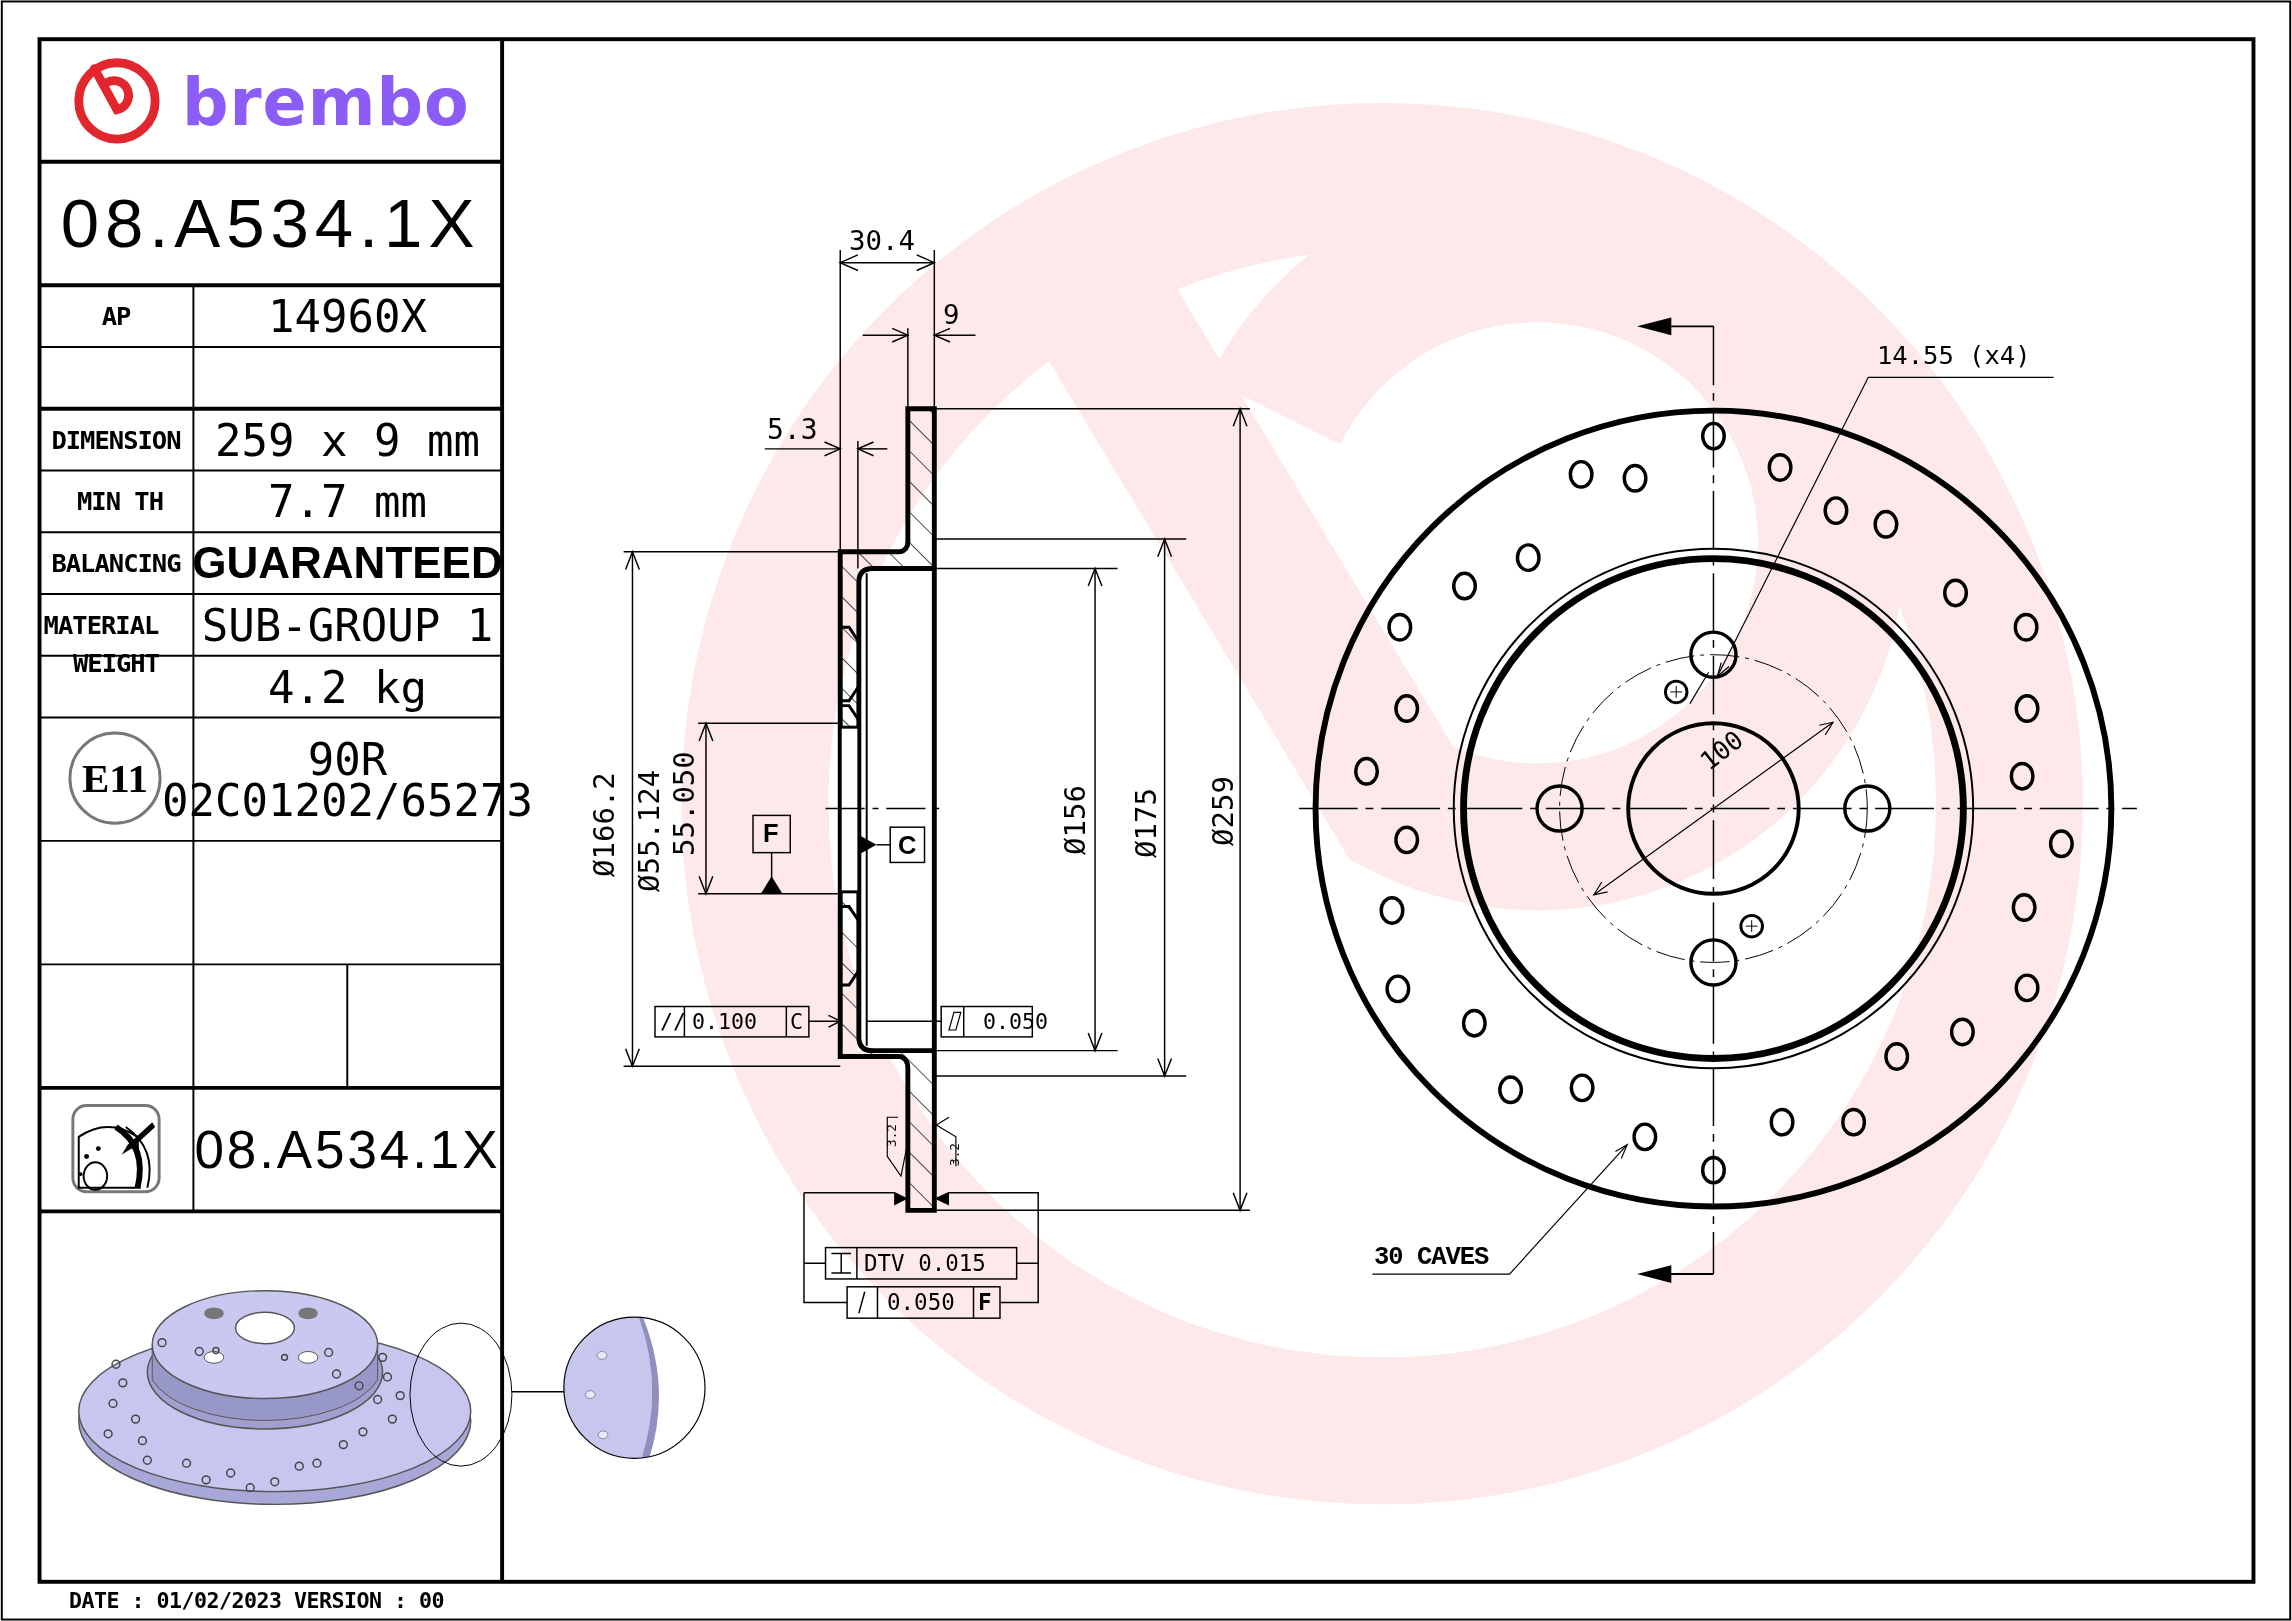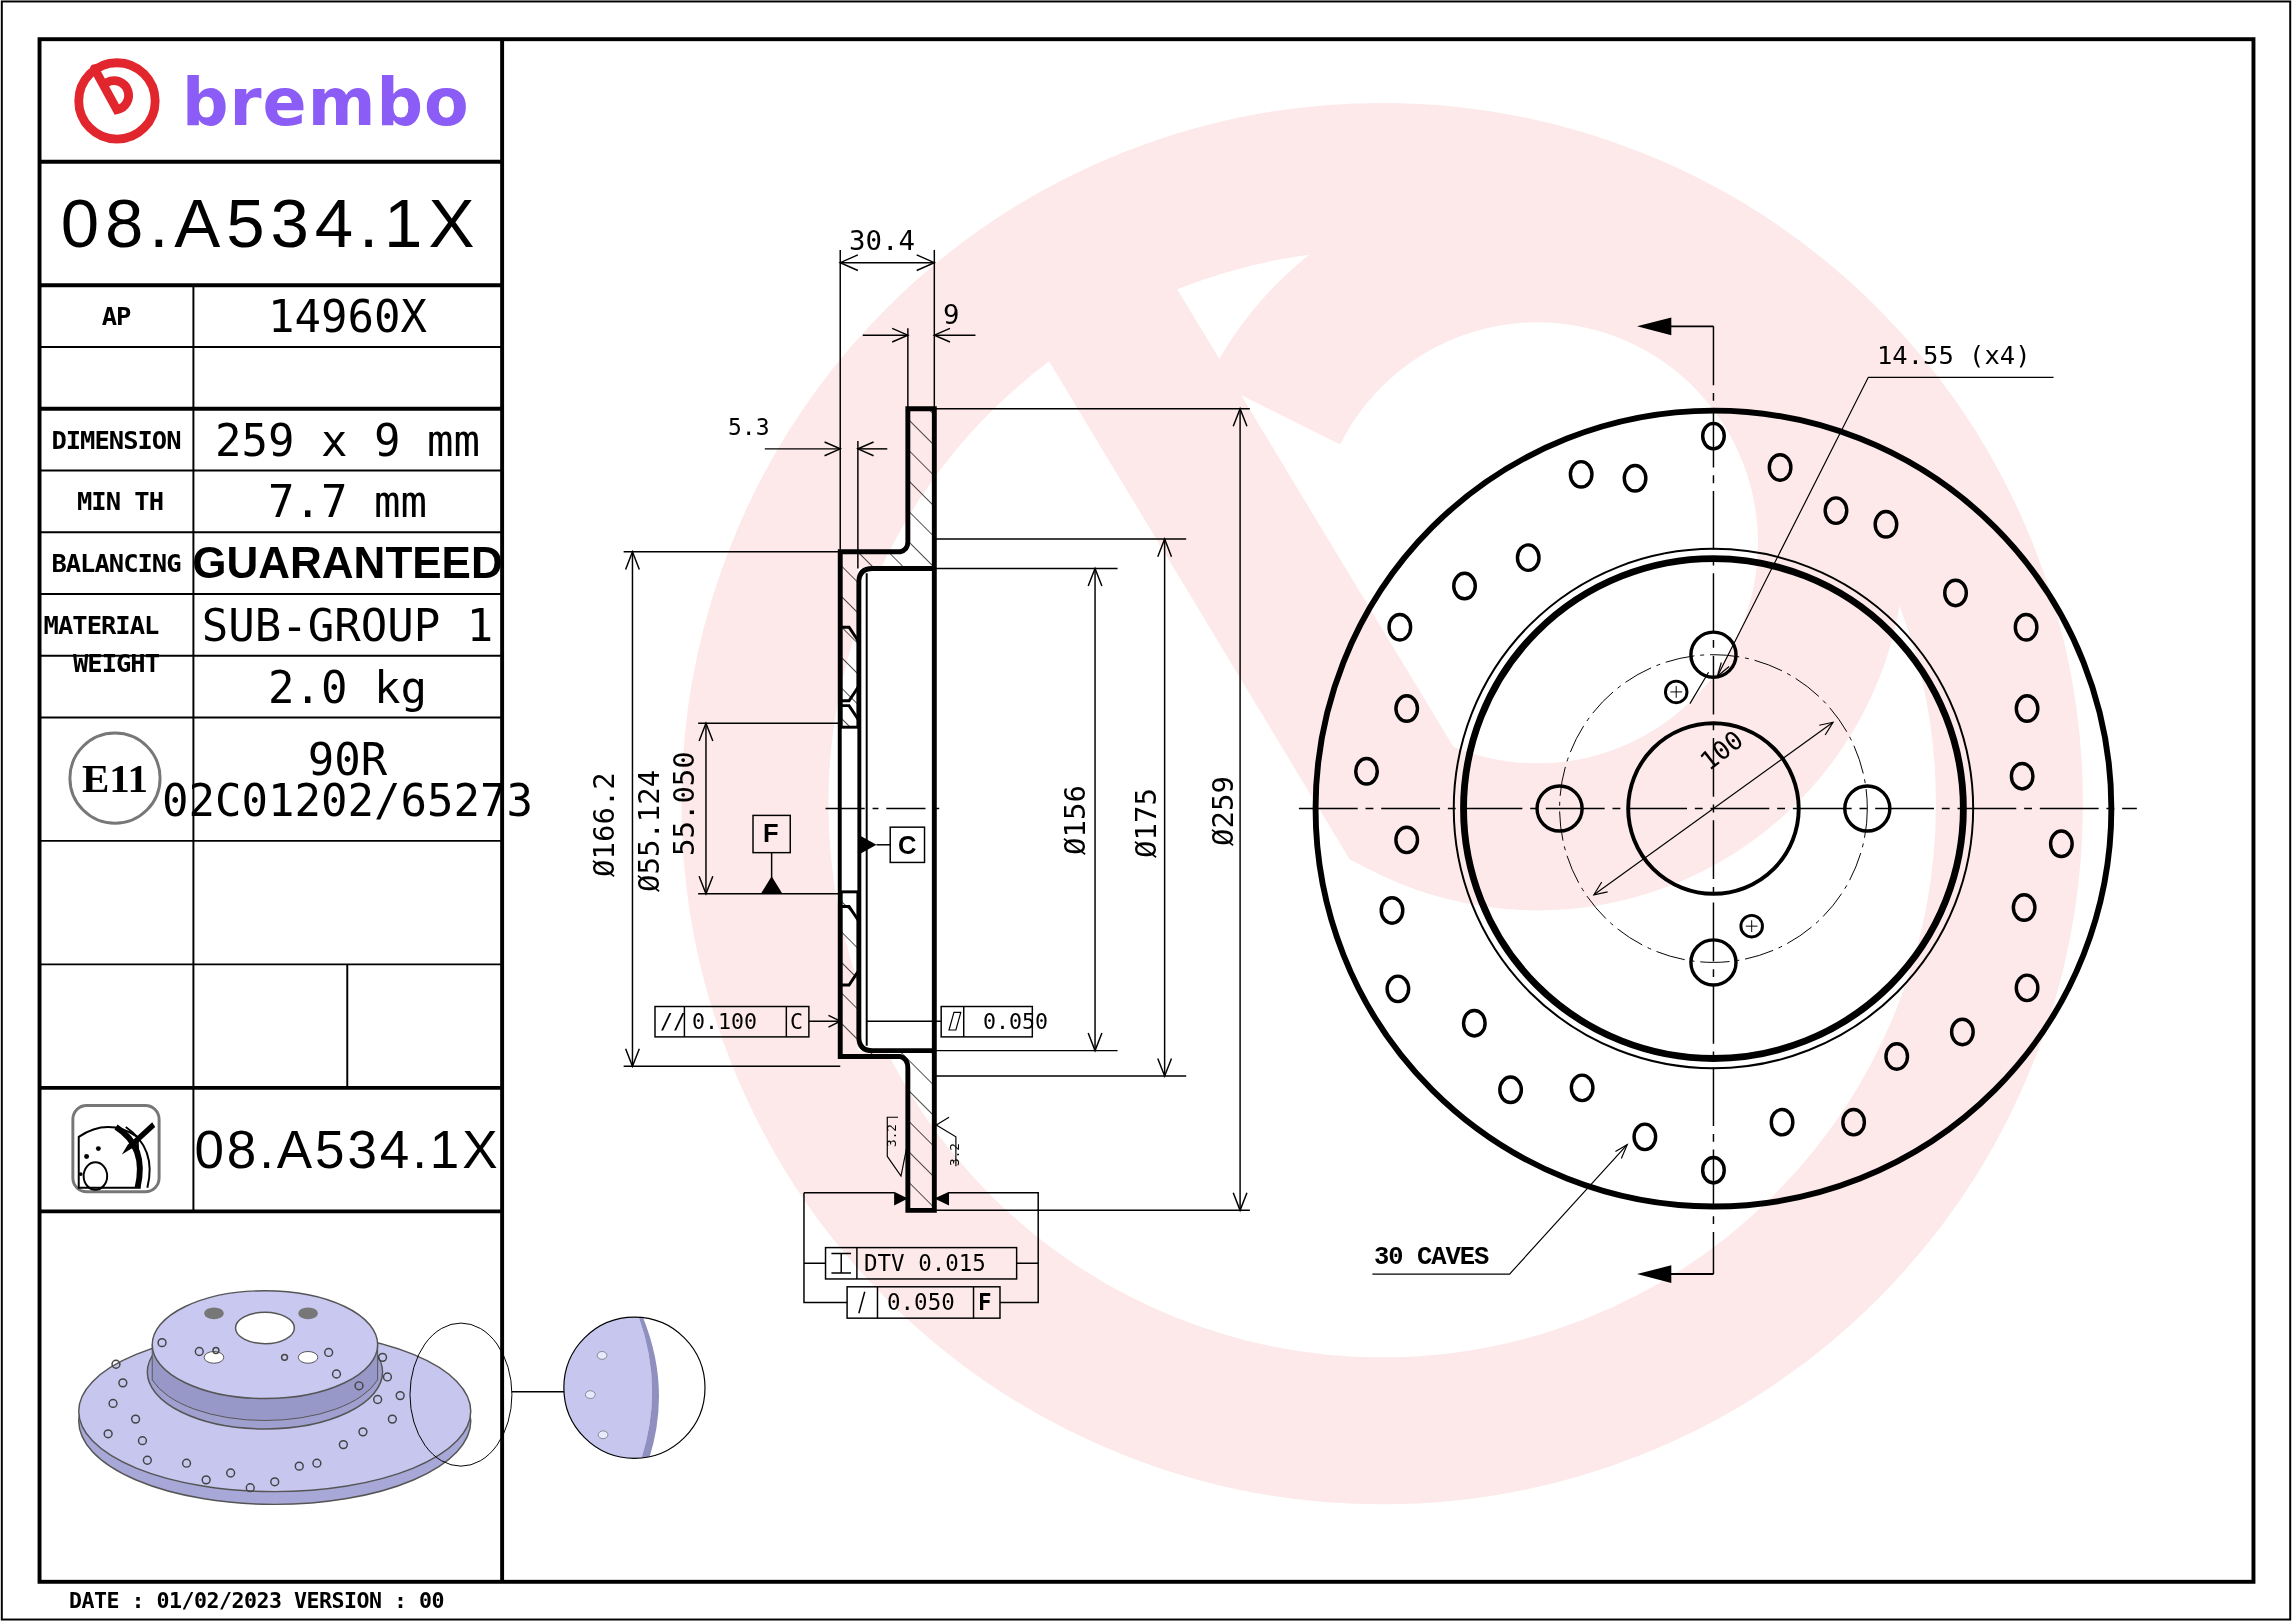--- a/index.html
+++ b/index.html
@@ -304,31 +304,31 @@
 
 <div class="tb-text lbl" style="left:39px;top:409px;width:154px;height:62px;">DIMENSION</div>
 <div class="tb-text val" style="left:193px;top:409px;width:309px;height:62px;">259 x 9 mm</div>
 <div class="tb-text lbl" style="left:39px;top:470px;width:162px;height:62px;">MIN TH</div>
 <div class="tb-text val" style="left:193px;top:470px;width:309px;height:62px;">7.7 mm</div>
 <div class="tb-text lbl" style="left:39px;top:532px;width:154px;height:62px;">BALANCING</div>
 <div class="tb-text val" style="left:193px;top:532px;width:309px;height:62px;font-weight:bold;font-family:'Liberation Sans',sans-serif;">GUARANTEED</div>
 <div class="tb-text lbl" style="left:39px;top:594px;width:124px;height:62px;">MATERIAL</div>
 <div class="tb-text val" style="left:193px;top:594px;width:309px;height:62px;text-align:right;">SUB-GROUP 1</div>
 <div class="tb-text lbl" style="left:39px;top:632px;width:154px;height:62px;">WEIGHT</div>
-<div class="tb-text val" style="left:193px;top:656px;width:309px;height:62px;">2.0 kg</div>
+<div class="tb-text val" style="left:193px;top:656px;width:309px;height:62px;">4.2 kg</div>
 
 <div class="tb-text" style="left:70px;top:733px;width:90px;height:90px;font-family:'Liberation Serif','DejaVu Serif',serif;font-weight:bold;font-size:41px;">E11</div>
 <div class="tb-text val" style="left:193px;top:740px;width:309px;height:39px;">90R</div>
 <div class="tb-text val" style="left:193px;top:781px;width:309px;height:39px;">02C01202/65273</div>
 
 <div class="tb-text pn2" style="left:193px;top:1088px;width:309px;height:123px;">08.A534.1X</div>
 
 <div class="dim" style="left:849px;top:227px;font-size:27.4px;">30.4</div>
 <div class="dim" style="left:943px;top:301px;font-size:27.4px;">9</div>
-<div class="dim" style="left:728px;top:416px;font-size:23px;">5.3</div>
+<div class="dim" style="left:767px;top:416px;font-size:28px;">5.3</div>
 <div class="dim vert" style="left:590px;top:877px;font-size:29px;">Ø166.2</div>
 <div class="dim vert" style="left:635px;top:892px;font-size:29px;">Ø55.124</div>
 <div class="dim vert" style="left:670px;top:856px;font-size:29px;">55.050</div>
 <div class="dim vert" style="left:1061px;top:855px;font-size:29px;">Ø156</div>
 <div class="dim vert" style="left:1132px;top:858px;font-size:29px;">Ø175</div>
 <div class="dim vert" style="left:1209px;top:846px;font-size:29px;">Ø259</div>
 
 <div class="dim" style="left:763px;top:821px;font-family:'Liberation Sans',sans-serif;font-weight:bold;font-size:25.5px;">F</div>
 <div class="dim" style="left:898px;top:833px;font-family:'Liberation Sans',sans-serif;font-weight:bold;font-size:25.5px;">C</div>
 

